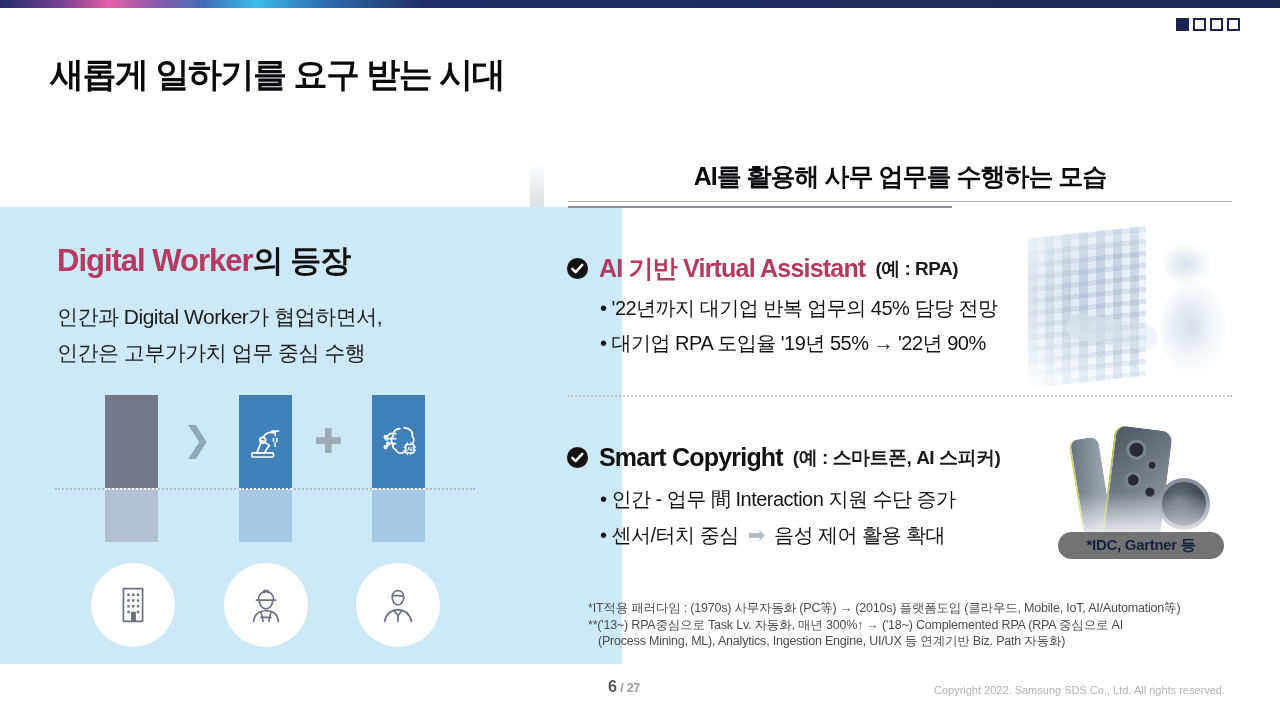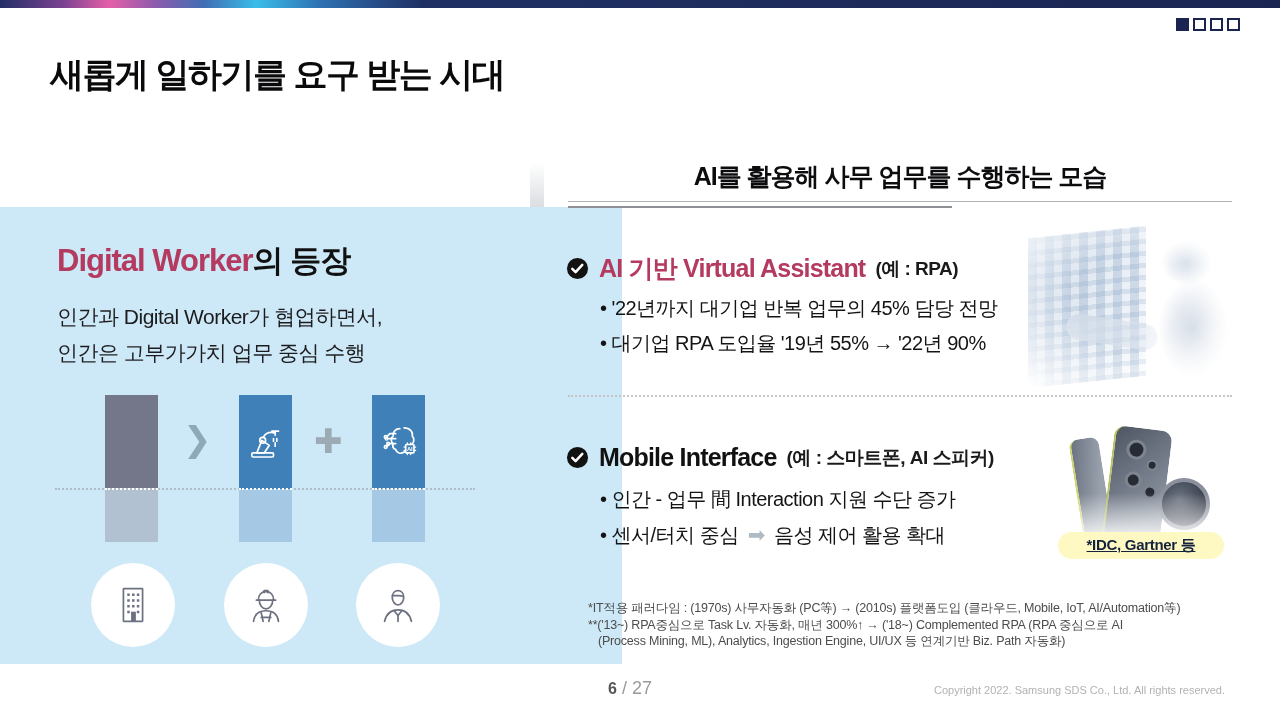--- a/index.html
+++ b/index.html
@@ -121,31 +121,31 @@
   .cam { position:absolute; border-radius:50%; background:#262b34; border:3px solid #7d8590; }
   .cam1 { left:12px; top:12px; width:20px; height:20px; }
   .cam2 { left:14px; top:44px; width:17px; height:17px; }
   .cam3 { left:34px; top:30px; width:11px; height:11px; border-width:2px; }
   .cam4 { left:34px; top:56px; width:13px; height:13px; border-width:2px; }
   .watch { position:absolute; left:96px; top:52px; width:52px; height:52px; border-radius:50%;
     background:radial-gradient(circle at 40% 40%, #6e7684, #3a404c 70%);
     border:4px solid #8a919c; }
 
   .source-badge { position:absolute; left:1058px; top:532px; width:166px; height:27px;
-    background:#fef9c3; border-radius:14px; display:flex; align-items:center; justify-content:center;
-    font-size:15px; font-weight:700; color:#15223e; letter-spacing:-0.3px;text-decoration:underline; }
+    background:#737373; border-radius:14px; display:flex; align-items:center; justify-content:center;
+    font-size:15px; font-weight:700; color:#15223e; letter-spacing:-0.3px; }
 
   .footnotes { position:absolute; left:588px; top:600px; font-size:12.5px; color:#4c4c4c;
     line-height:16.5px; letter-spacing:-0.2px; white-space:nowrap; }
   .footnotes .fn-indent { padding-left:10px; }
 
   
   .page-num { position:absolute; left:608px; top:678px; color:#6b6b6b; white-space:nowrap; }
   .page-num .cur { font-size:16px; font-weight:600; color:#555; }
-  .page-num .tot { font-size:18px; color:#9a9a9a; }
+  .page-num .tot { font-size:12px; color:#9a9a9a;font-weight:bold; }
   .copyright { position:absolute; right:55px; top:684px; font-size:11px; color:#b2b2b2; white-space:nowrap; }
 </style>
 </head>
 <body>
 
 <div id="slide">
 
   <div class="top-bar"></div>
 
   <div class="header-right">
@@ -276,21 +276,21 @@
     <div>• 대기업 RPA 도입율 '19년 55% → '22년 90%</div>
   </div>
 
   <div class="dotsep"></div>
 
   <div class="section-head sec2">
     <svg class="check-icon" viewBox="0 0 24 24">
       <circle cx="12" cy="12" r="11" fill="#121212"></circle>
       <path d="M6.6 12.4l3.4 3.4 7-7.6" stroke="#fff" stroke-width="2.6" fill="none" stroke-linecap="round" stroke-linejoin="round"></path>
     </svg>
-    <span class="sec-title dark">Mobile Interface</span>
+    <span class="sec-title dark">Smart Copyright</span>
     <span class="sec-note">(예 : 스마트폰, AI 스피커)</span>
   </div>
   <div class="sub-bullets sb2">
     <div>• 인간 - 업무 間 Interaction 지원 수단 증가</div>
     <div>
       <span>• 센서/터치 중심</span>
       <span class="inline-arrow">➡</span>
       <span>음성 제어 활용 확대</span>
     </div>
   </div>

